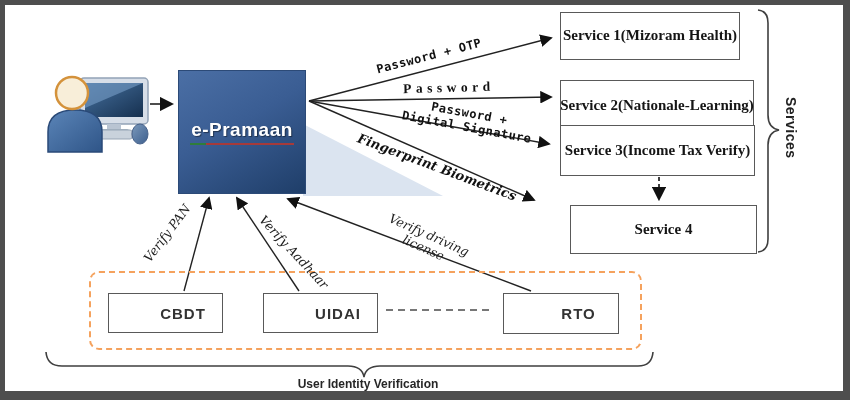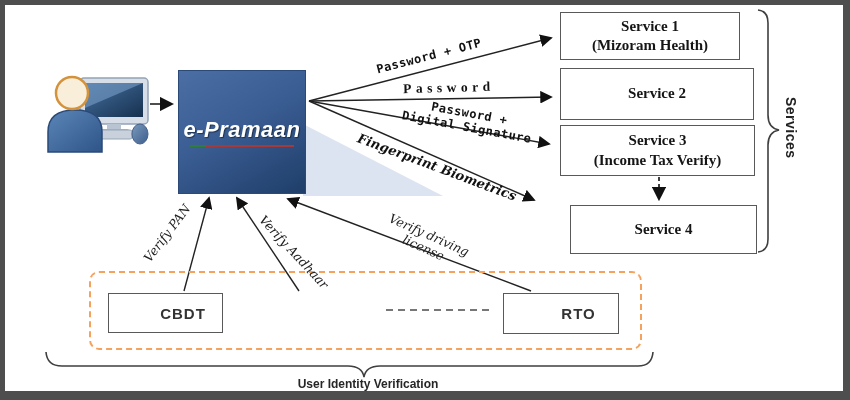--- a/index.html
+++ b/index.html
@@ -4,32 +4,32 @@
 <style>
   html,body{margin:0;padding:0;background:#888;}
   #canvas{
     position:relative;width:850px;height:400px;background:#fff;
     overflow:hidden;font-family:"Liberation Sans",sans-serif;
   }
   #frame-border{position:absolute;inset:0;border:5px solid #4e4e4e;
     border-right-width:7px;border-bottom-width:9px;z-index:10;pointer-events:none;}
   svg.layer{position:absolute;left:0;top:0;z-index:1;}
   .node{position:absolute;background:#fff;border:1.6px solid #595959;
-    display:flex;flex-direction:column;align-items:center;justify-content:center;z-index:2;}
+    display:flex;align-items:center;justify-content:center;z-index:2;}
   .svc-title,.svc-sub{font-family:"Liberation Serif",serif;font-weight:700;
     font-size:15px;color:#151515;line-height:1.3;text-align:center;white-space:nowrap;}
   .agency-name{font-family:"Liberation Sans",sans-serif;font-weight:700;
     font-size:15px;color:#333;letter-spacing:1px;margin-left:35px;}
   #hub{position:absolute;left:178px;top:70px;width:126px;height:122px;z-index:2;
     background:linear-gradient(150deg,#4b6fa5 0%,#3a5d93 45%,#1f3e69 100%);
     border:1px solid #2c4a77;display:flex;flex-direction:column;
     align-items:center;justify-content:center;}
-  #hub .hub-label{color:#fff;font-weight:700;font-size:22px;
+  #hub .hub-label{color:#fff;font-weight:700;font-size:19px;
     font-family:"Liberation Sans",sans-serif;text-shadow:1px 1px 1px rgba(0,0,0,.45);
-    letter-spacing:.5px;font-style:italic;}
+    letter-spacing:.5px;}
   #hub .hub-underline{width:104px;height:2px;margin-top:2px;
     background:linear-gradient(to right,#2f7d3a 0 15%,#a63a3a 15% 100%);}
   #id-boundary{position:absolute;left:89px;top:271px;width:549px;height:75px;
     border:2px dashed #f5a25d;border-radius:10px;z-index:1;}
   .arrow-label{position:absolute;z-index:3;color:#111;white-space:nowrap;text-align:center;}
   .lbl-print{font-family:"DejaVu Sans Mono",monospace;font-weight:700;
     font-size:12px;letter-spacing:.5px;}
   .lbl-serif-sp{font-family:"Liberation Serif",serif;font-weight:700;
     font-size:13.5px;letter-spacing:4.5px;}
   .lbl-italic{font-family:"DejaVu Serif",serif;font-style:italic;font-weight:600;font-size:13px;}
@@ -101,22 +101,23 @@
 
   <div id="hub">
     <span class="hub-label">e-Pramaan</span>
     <span class="hub-underline"></span>
   </div>
 
   <div class="node" style="left:560px;top:12px;width:178px;height:46px;">
     <span class="svc-title">Service 1</span>
     <span class="svc-sub">(Mizoram Health)</span>
   </div>
-  <div class="node" style="left:560px;top:68px;width:192px;height:50px;">
+  <div class="node" style="left:560px;top:80px;width:192px;height:50px;">
     <span class="svc-title">Service 2</span>
+    <span class="svc-sub">(Nationale-Learning)</span>
   </div>
   <div class="node" style="left:560px;top:125px;width:193px;height:49px;">
     <span class="svc-title">Service 3</span>
     <span class="svc-sub">(Income Tax Verify)</span>
   </div>
   <div class="node" style="left:570px;top:205px;width:185px;height:47px;">
     <span class="svc-title">Service 4</span>
   </div>
 
   <div id="services-label">Services</div>
@@ -127,20 +128,23 @@
     <div>Password +</div>
     <div>Digital Signature</div>
   </div>
   <div class="arrow-label lbl-italic" style="left:437px;top:167px;transform:translate(-50%,-50%) rotate(20.5deg);">Fingerprint Biometrics</div>
 
   <div id="id-boundary"></div>
 
   <div class="node" style="left:108px;top:293px;width:113px;height:38px;">
     <span class="agency-name">CBDT</span>
   </div>
+  <div class="node" style="left:263px;top:293px;width:113px;height:38px;">
+    <span class="agency-name">UIDAI</span>
+  </div>
   <div class="node" style="left:503px;top:293px;width:114px;height:39px;">
     <span class="agency-name">RTO</span>
   </div>
 
   <div class="arrow-label lbl-verify" style="left:167px;top:233px;transform:translate(-50%,-50%) rotate(-53deg);">Verify PAN</div>
   <div class="arrow-label lbl-verify" style="left:294px;top:252px;transform:translate(-50%,-50%) rotate(47deg);">Verify Aadhaar</div>
   <div class="arrow-label lbl-verify two-line" style="left:426px;top:242px;transform:translate(-50%,-50%) rotate(24deg);">
     <div>Verify driving</div>
     <div>license</div>
   </div>

